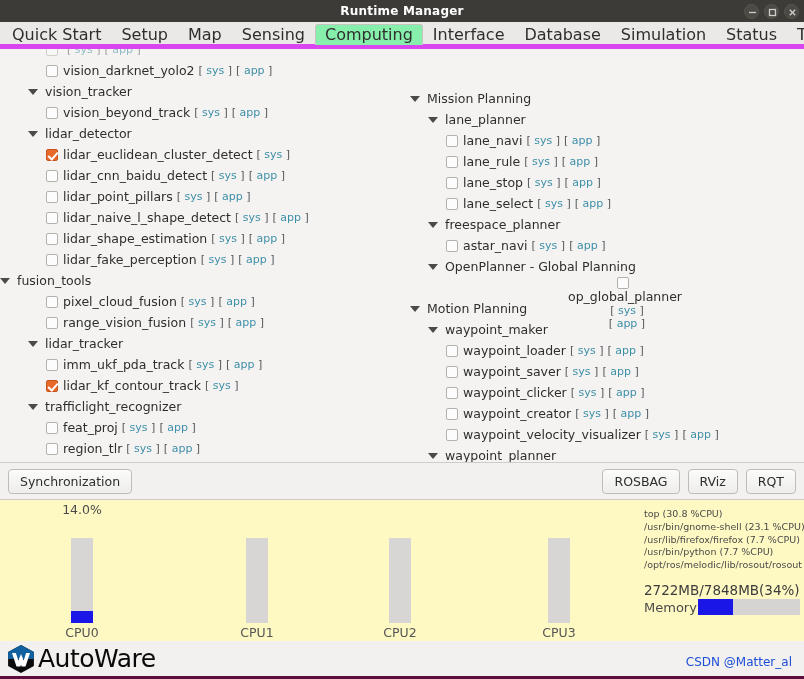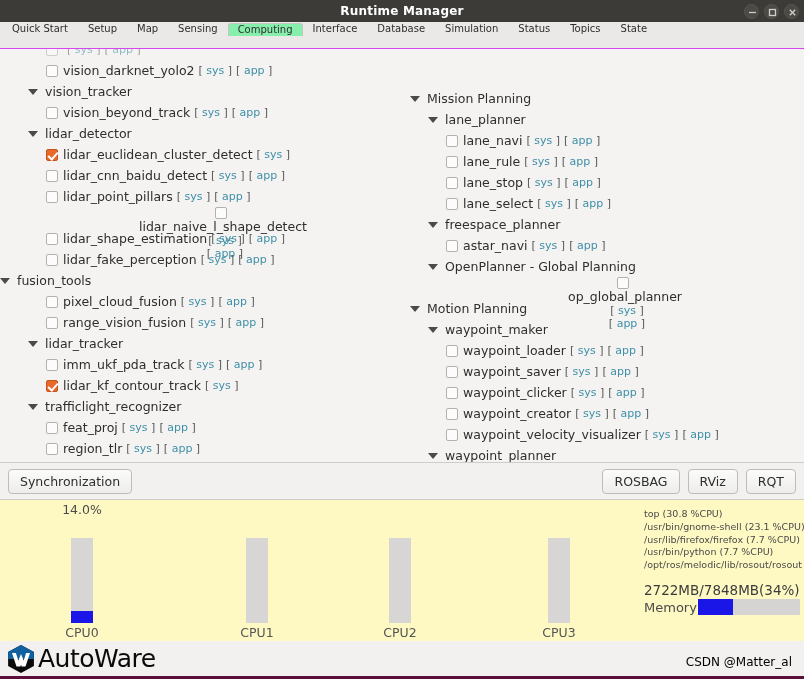--- a/index.html
+++ b/index.html
@@ -22,23 +22,23 @@
     width: 15px; height: 15px; border-radius: 50%;
     background: #4b4a45; color: #d3d2cf;
     font-size: 9px; line-height: 15px; text-align: center;
     border: 1px solid #565550;
   }
   .win-btn svg { display: block; margin: 0 auto; }
 
   
   .tabbar {
     flex: 0 0 27px; height: 27px; background: #ebe9e7;
-    border-bottom: 1px solid #d946ef;
-    display: flex; align-items: flex-start; padding-left: 2px;
-    font-size: 10px; color: #2e2e2e;
+    border-bottom: 5px solid #d946ef;
+    display: flex; align-items: flex-end; padding-left: 2px;
+    font-size: 16px; color: #2e2e2e;
   }
   .tab {
     padding: 0 9px; display: flex; align-items: center;
     border: 1px solid transparent; border-bottom: none;
     border-radius: 3px 3px 0 0; white-space: nowrap;
   }
   .tab.active {
     background: #86efac; border-color: #c6c4c0;
     position: relative; top: 1px; padding-bottom: 1px;
   }
@@ -130,21 +130,21 @@
   .footer {
     flex: 0 0 38px; height: 38px; background: #f2f1ef;
     display: flex; align-items: center; padding-left: 6px;
     position: relative; border-bottom: 3px solid #5c0f3a;
   }
   .logo-mark { width: 30px; height: 30px; flex: 0 0 auto; }
   .logo-text { font-size: 25px; color: #0a0a0a; letter-spacing: -0.5px; margin-left: 2px;
                font-family: "DejaVu Sans", "Liberation Sans", sans-serif; }
   .watermark {
     position: absolute; right: 12px; bottom: 7px;
-    font-size: 12px; color: #000000;
+    font-size: 12px; color: #1d4ed8;
   }
 </style>
 </head>
 <body>
 
 <div id="app">
 
   <div class="titlebar">
     <div class="titlebar-text">Runtime Manager</div>
     <div class="win-buttons">
@@ -242,21 +242,21 @@
             <span class="label">lidar_cnn_baidu_detect</span>
             <span class="tag"><span class="b">[</span><span class="w"> sys </span><span class="b">]</span></span>
             <span class="tag"><span class="b">[</span><span class="w"> app </span><span class="b">]</span></span>
           </div>
           <div class="row" style="padding-left: 46px;">
             <span class="cbox"></span>
             <span class="label">lidar_point_pillars</span>
             <span class="tag"><span class="b">[</span><span class="w"> sys </span><span class="b">]</span></span>
             <span class="tag"><span class="b">[</span><span class="w"> app </span><span class="b">]</span></span>
           </div>
-          <div class="row" style="padding-left: 46px; flex-direction: column;">
+          <div class="row" style="padding-left: 46px;">
             <span class="cbox"></span>
             <span class="label">lidar_naive_l_shape_detect</span>
             <span class="tag"><span class="b">[</span><span class="w"> sys </span><span class="b">]</span></span>
             <span class="tag"><span class="b">[</span><span class="w"> app </span><span class="b">]</span></span>
           </div>
           <div class="row" style="padding-left: 46px;">
             <span class="cbox"></span>
             <span class="label">lidar_shape_estimation</span>
             <span class="tag"><span class="b">[</span><span class="w"> sys </span><span class="b">]</span></span>
             <span class="tag"><span class="b">[</span><span class="w"> app </span><span class="b">]</span></span>

